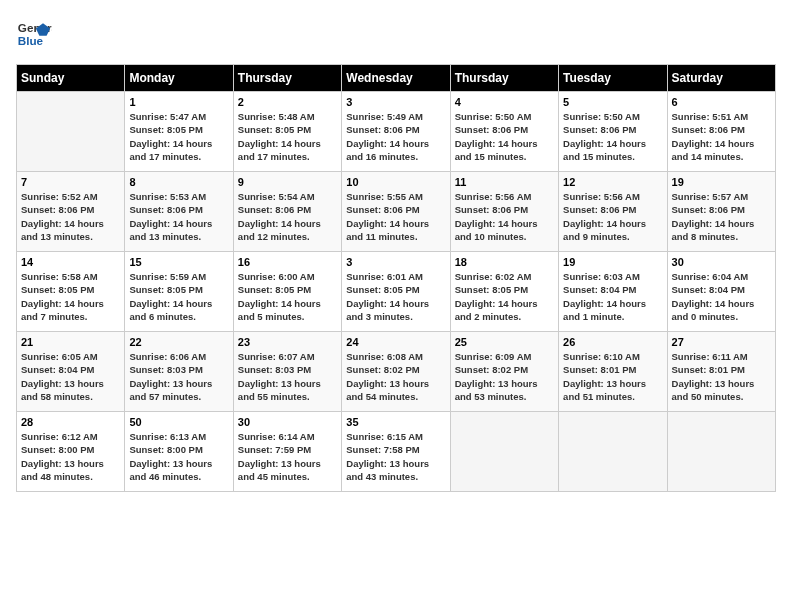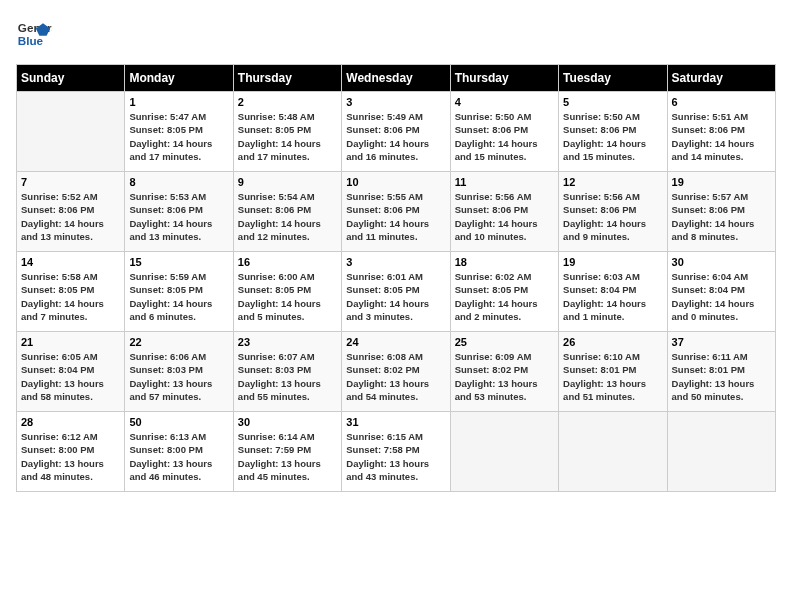--- a/index.html
+++ b/index.html
@@ -317,21 +317,21 @@
       </td>
         <td>
         <span class="day-num">26</span>
         <div class="day-info">
           Sunrise: 6:10 AM<br>
           Sunset: 8:01 PM<br>
           Daylight: 13 hours and 51 minutes.
         </div>
       </td>
         <td>
-        <span class="day-num">37</span>
+        <span class="day-num">27</span>
         <div class="day-info">
           Sunrise: 6:11 AM<br>
           Sunset: 8:01 PM<br>
           Daylight: 13 hours and 50 minutes.
         </div>
       </td>
       </tr>
       <tr>
         <td>
         <span class="day-num">28</span>
@@ -351,21 +351,21 @@
       </td>
         <td>
         <span class="day-num">30</span>
         <div class="day-info">
           Sunrise: 6:14 AM<br>
           Sunset: 7:59 PM<br>
           Daylight: 13 hours and 45 minutes.
         </div>
       </td>
         <td>
-        <span class="day-num">31</span>
+        <span class="day-num">35</span>
         <div class="day-info">
           Sunrise: 6:15 AM<br>
           Sunset: 7:58 PM<br>
           Daylight: 13 hours and 43 minutes.
         </div>
       </td>
         <td class="empty-cell"></td>
         <td class="empty-cell"></td>
         <td class="empty-cell"></td>
       </tr>

